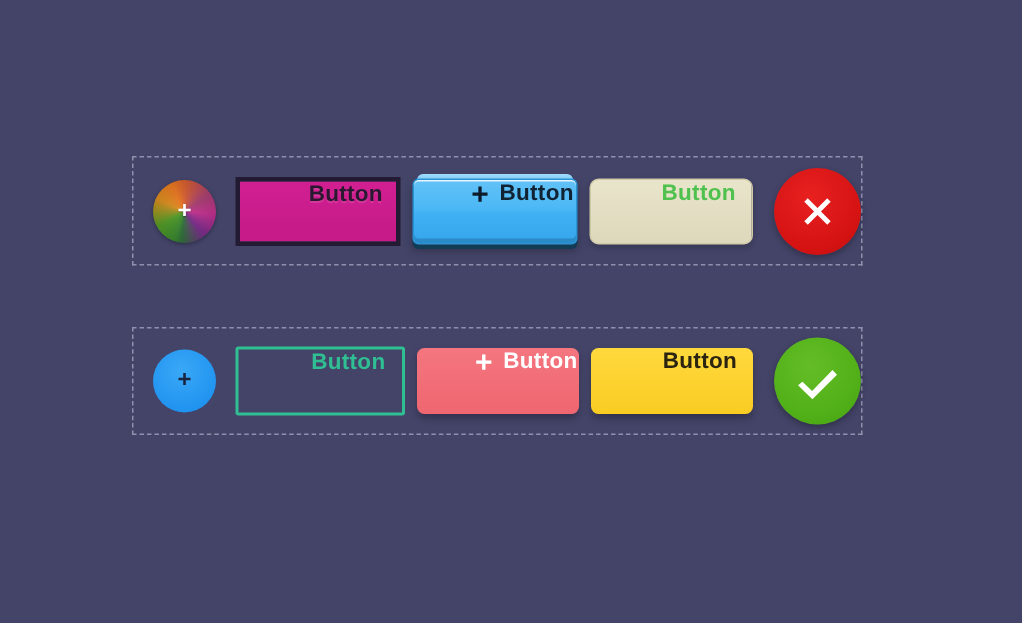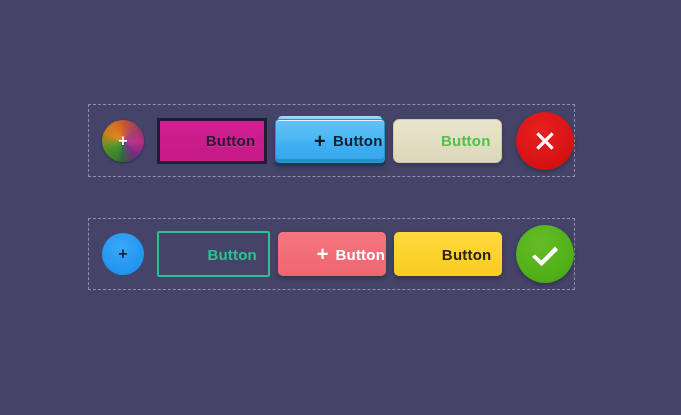--- a/index.html
+++ b/index.html
@@ -44,21 +44,20 @@
     padding-left: 13px;
     box-sizing: border-box;
   }
 
   
   .btn {
     height: 42px;
     width: 122px;
     box-sizing: border-box;
     display: flex;
-    align-items: center;
     justify-content: center;
     font-size: 15px;
     font-weight: bold;
     letter-spacing: .2px;
     cursor: pointer;
     user-select: none;
     margin-right: 8px;
     position: relative;
     padding-left: 37px;
   }

